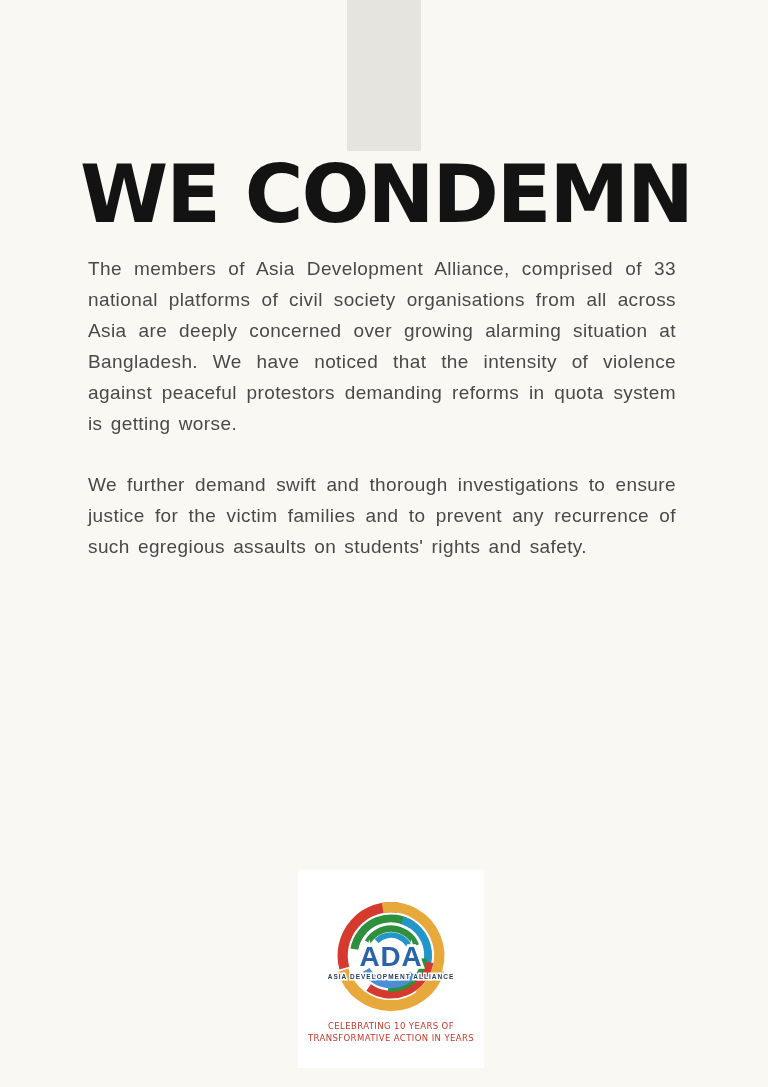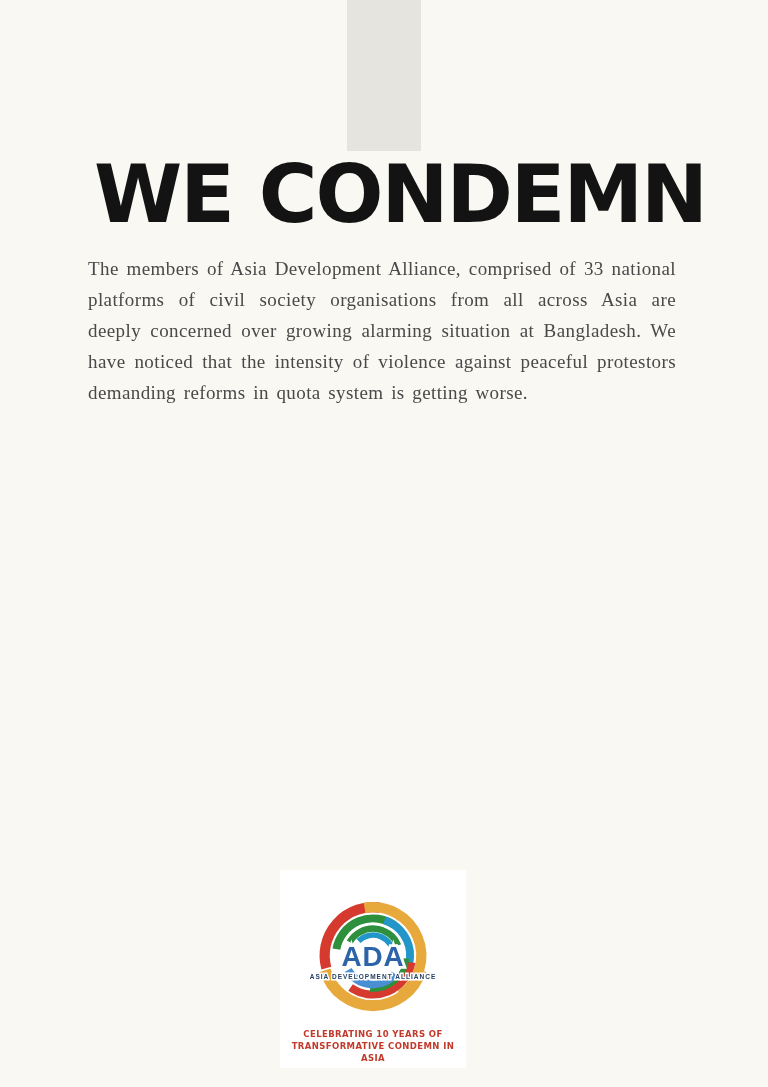--- a/index.html
+++ b/index.html
@@ -9,62 +9,63 @@
     font-family:"Liberation Sans", sans-serif;
   }
   .strip {
     position:absolute; left:347px; top:0; width:74px; height:151px;
     background:#E6E4DF;
   }
   .title {
     position:absolute; left:80px; top:153px; margin:0; width:640px;
     font-family:"DejaVu Sans", sans-serif;
     font-weight:800; font-size:80px; line-height:1.05;
-    letter-spacing:-2px; color:#131313; white-space:nowrap;text-align:center;
+    letter-spacing:-2px; color:#131313; white-space:nowrap;
   }
   .content {
     position:absolute; left:88px; top:253px; width:594px;
   }
   .content p {
     margin:0 6px 30px 0;
     font-size:19px; line-height:31px;
     letter-spacing:0.4px; word-spacing:2.5px;
-    text-align:justify; color:#494949;font-family:Liberation Serif, serif;
+    text-align:justify; color:#494949;
   }
   .logo-box {
-    position:absolute; left:280px; top:870px; width:186px; height:198px;
+    position:absolute; left:298px; top:870px; width:186px; height:198px;
     background:#FFFFFF; text-align:center;
   }
   .logo-box svg { display:block; margin:26px auto 0 auto; }
   .logo-acronym {
     font-family:"Liberation Sans", sans-serif; font-weight:bold;
     paint-order:stroke; stroke:#FFFFFF; stroke-width:6px;
   }
   .logo-name {
     font-family:"Liberation Sans", sans-serif; font-weight:bold;
     paint-order:stroke; stroke:#FFFFFF; stroke-width:3px;
   }
   .tagline {
-    margin-top:11px;
+    margin-top:3px;
     font-family:"DejaVu Sans", sans-serif;
-    font-weight:700; font-size:8.5px; line-height:12px;
+    font-weight:400; font-size:8.5px; line-height:12px;
     letter-spacing:0.4px; color:#C23A2B;
   }
 </style>
 </head>
 <body>
 
 <div class="page">
 
   <div class="strip"></div>
 
   <h1 class="title">WE CONDEMN</h1>
 
   <div class="content">
     <p>The members of Asia Development Alliance, comprised of 33 national platforms of civil society organisations from all across Asia are deeply concerned over growing alarming situation at Bangladesh. We have noticed that the intensity of violence against peaceful protestors demanding reforms in quota system is getting worse.</p>
+    <p>We further demand swift and thorough investigations to ensure justice for the victim families and to prevent any recurrence of such egregious assaults on students' rights and safety.</p>
   </div>
 
   <div class="logo-box">
     <svg width="186" height="121" viewBox="0 20 200 130" xmlns="http://www.w3.org/2000/svg" aria-hidden="true">
 
       <path d="M 49.8 97.5 A 52 52 0 0 1 107.2 32.5" fill="none" stroke-width="11" stroke="#D63A2F"></path>
       <path d="M 91 32.8 A 52 52 0 0 1 129.8 126.6" fill="none" stroke-width="11" stroke="#E8A93C"></path>
 
       <path d="M 60.6 77.1 A 40 40 0 0 1 122.9 51.2" fill="none" stroke-width="8.5" stroke="#2E8F3C"></path>
       <path d="M 112.4 46 A 40 40 0 0 1 108.3 123.1" fill="none" stroke-width="8.5" stroke="#2296C8"></path>
@@ -75,17 +76,17 @@
       <path d="M 73.2 99.5 A 31 31 0 0 0 123.7 103.9" fill="none" stroke-width="8.5" stroke="#4A8FD4"></path>
 
       <path d="M 74.9 69.5 A 29 29 0 0 1 126.9 73.1" fill="none" stroke-width="7" stroke="#2E8F3C"></path>
       <path d="M 84.4 68.4 A 22 22 0 0 1 122 84" fill="none" stroke-width="6" stroke="#2296C8"></path>
 
       <text class="logo-acronym" x="100" y="95" text-anchor="middle" font-size="30" letter-spacing="1" fill="#2B64A8">ADA</text>
       <text class="logo-name" x="100" y="109" text-anchor="middle" font-size="7" letter-spacing="1.1" fill="#233F60">ASIA DEVELOPMENT ALLIANCE</text>
     </svg>
     <div class="tagline">
       <div>CELEBRATING 10 YEARS OF</div>
-      <div>TRANSFORMATIVE CONDEMN IN ASIA</div>
+      <div>TRANSFORMATIVE ACTION IN YEARS</div>
     </div>
   </div>
 
 </div>
 
 </body></html>

